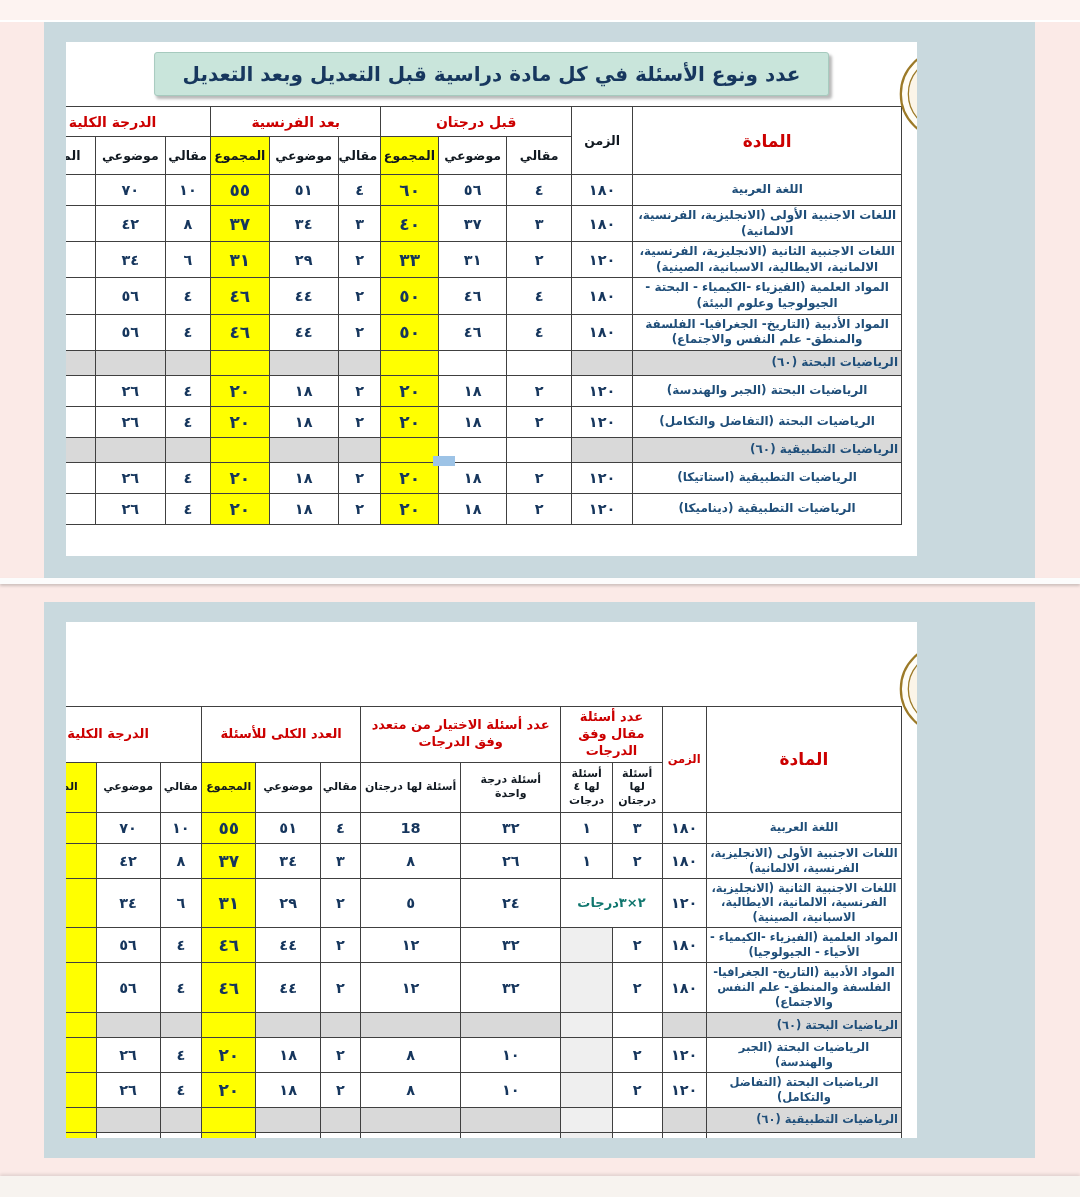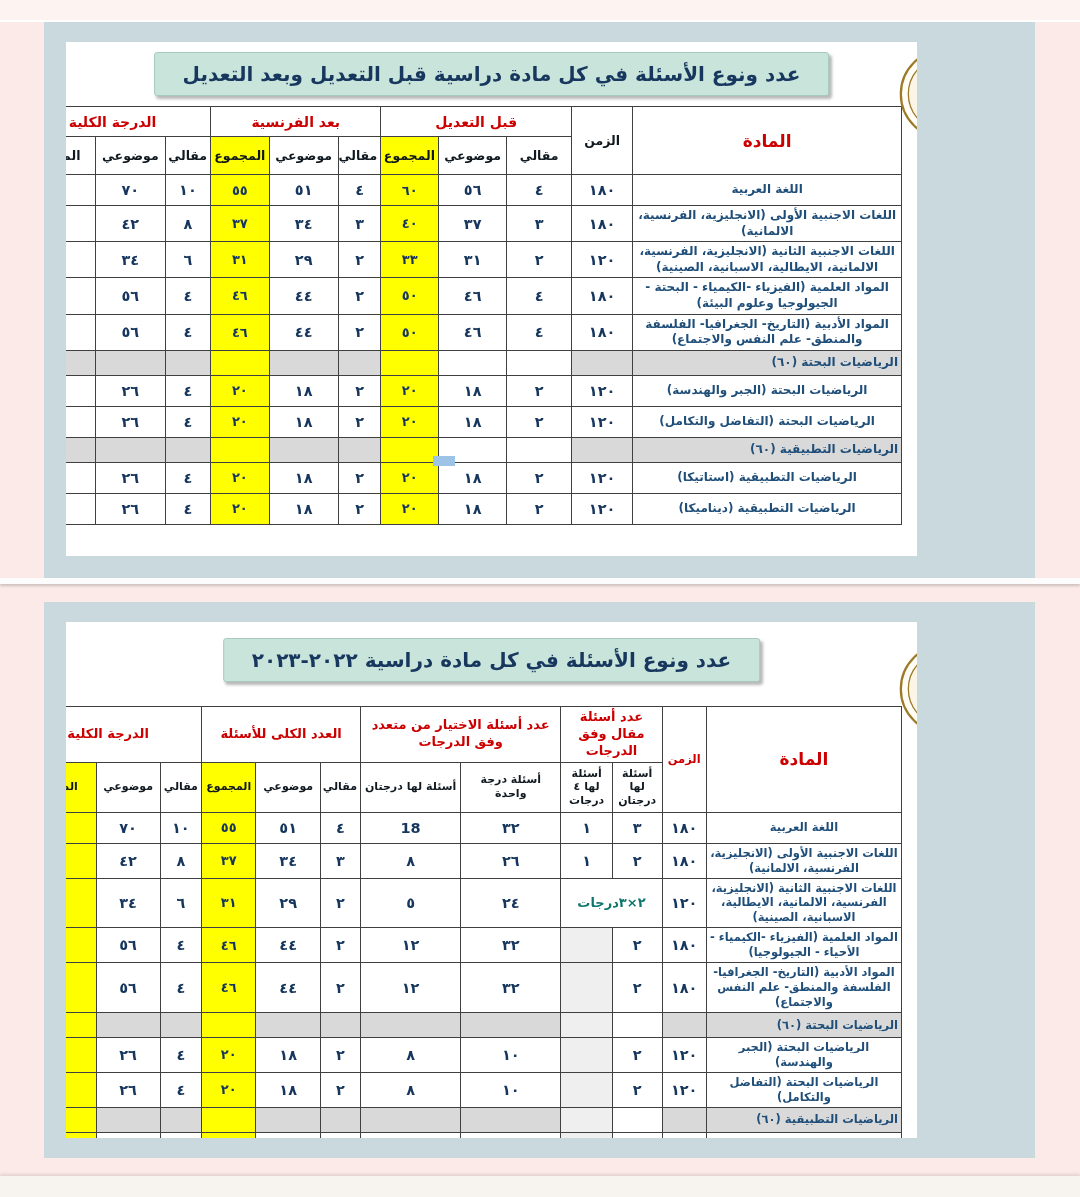--- a/index.html
+++ b/index.html
@@ -50,21 +50,21 @@
   .h-subject{color:#cc0000;font-weight:bold;font-size:17px;text-align:right;vertical-align:bottom;padding-bottom:14px;padding-right:8px;}
   .h-time{color:#101820;font-weight:bold;font-size:12.5px;vertical-align:bottom;padding-bottom:16px;}
   .t2 .h-time{color:#cc0000;font-size:11.5px;}
   .yellow{background:#ffff00;}
   .c-subject{
     color:#1f4e79;font-weight:bold;font-size:12px;line-height:1.3;
     text-align:right;padding:2px 6px 2px 2px;margin-left:12px;
   }
   .t2 .c-subject{font-size:11.5px;}
   .c-num,.c-time{color:#16365d;font-weight:bold;font-size:14.5px;}
-  .c-sum{background:#ffff00;color:#16365d;font-weight:bold;font-size:13px;}
+  .c-sum{background:#ffff00;color:#16365d;font-weight:bold;font-size:17px;}
   .c-merged{color:#0f766e;font-weight:bold;font-size:13px;}
   .c-blankgrey{background:#efefef;}
   .section-row td{height:20px;text-align:right;}
   .s-grey{background:#d9d9d9;}
   .s-white{background:#ffffff;}
   .s-yellow{background:#ffff00;}
   .s-lightgrey{background:#efefef;}
   .rel{position:relative;}
   .blue-marker{position:absolute;left:-6px;bottom:-4px;width:22px;height:10px;background:#9dc3e6;z-index:2;}
   .data-row td{height:26px;}
@@ -114,21 +114,21 @@
           <col style="width: 7.8%;">
           <col style="width: 6.6%;">
           <col style="width: 5.1%;">
           <col style="width: 7.9%;">
           <col style="width: 9.1%;">
         </colgroup>
         <thead>
           <tr class="row-group">
             <th rowspan="2" class="h-subject">المادة</th>
             <th rowspan="2" class="h-time">الزمن</th>
-            <th colspan="3" class="h-group">قبل التعديل</th>
+            <th colspan="3" class="h-group">قبل درجتان</th>
             <th colspan="3" class="h-group">بعد الفرنسية</th>
             <th colspan="3" class="h-group">الدرجة الكلية</th>
           </tr>
           <tr class="row-sub">
             <th class="h-sub">مقالي</th>
             <th class="h-sub">موضوعي</th>
             <th class="h-sub yellow">المجموع</th>
             <th class="h-sub">مقالي</th>
             <th class="h-sub">موضوعي</th>
             <th class="h-sub yellow">المجموع</th>
@@ -285,23 +285,20 @@
           </tr>
         </tbody>
     </table>
   </div>
 </div>
 
 <div class="gap-line"></div>
 
 <div class="panel" id="panel2">
   <div class="card" id="card2">
-    <div class="banner" id="banner2">
-      <span>عدد ونوع الأسئلة في كل مادة دراسية ٢٠٢٢-٢٠٢٣</span>
-    </div>
     <div class="logo" id="logo2">
   <svg viewBox="0 0 100 100" width="94" height="94">
     <circle cx="50" cy="50" r="47" fill="#fffdf6" stroke="#9c7a28" stroke-width="2.4"></circle>
     <circle cx="50" cy="50" r="39" fill="#fbf5e8" stroke="#9c7a28" stroke-width="1.4"></circle>
     <defs>
       <path id="arc-b" d="M 50,92 A 42,42 0 1 1 50.01,92" fill="none"></path>
     </defs>
     <text font-size="6.2" font-weight="bold" fill="#2e2e4e" letter-spacing="0.8" font-family="'DejaVu Sans', sans-serif">
       <textPath href="#arc-b" startOffset="8%">MINISTRY OF EDUCATION AND TECHNICAL EDUCATION</textPath>
     </text>

